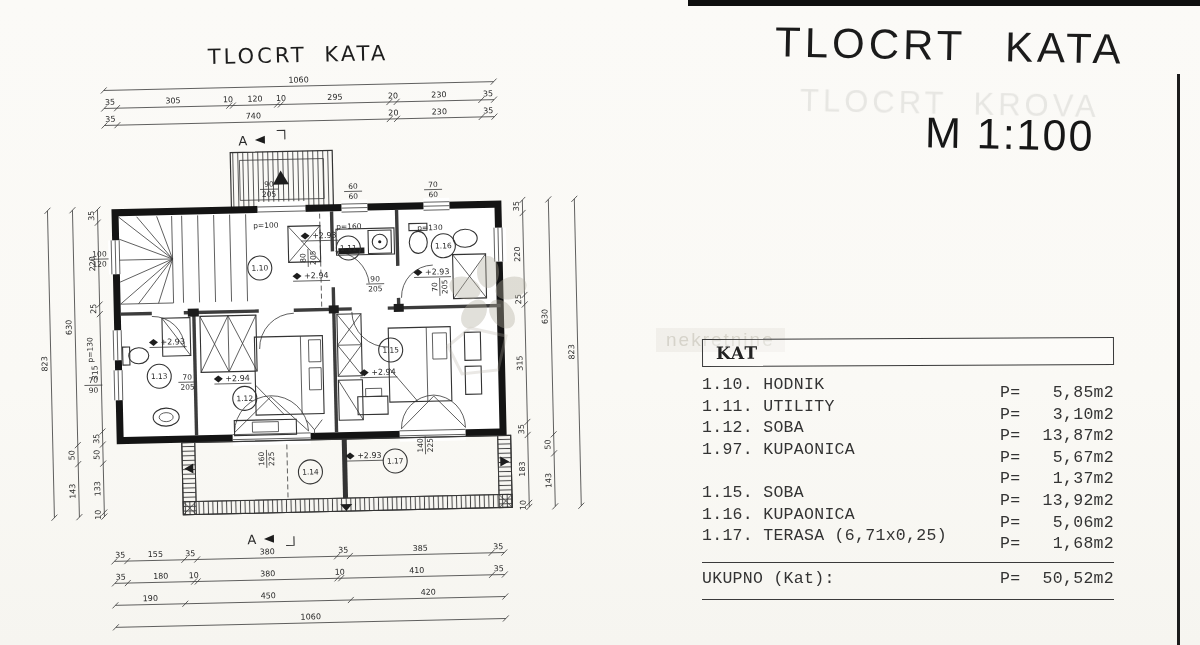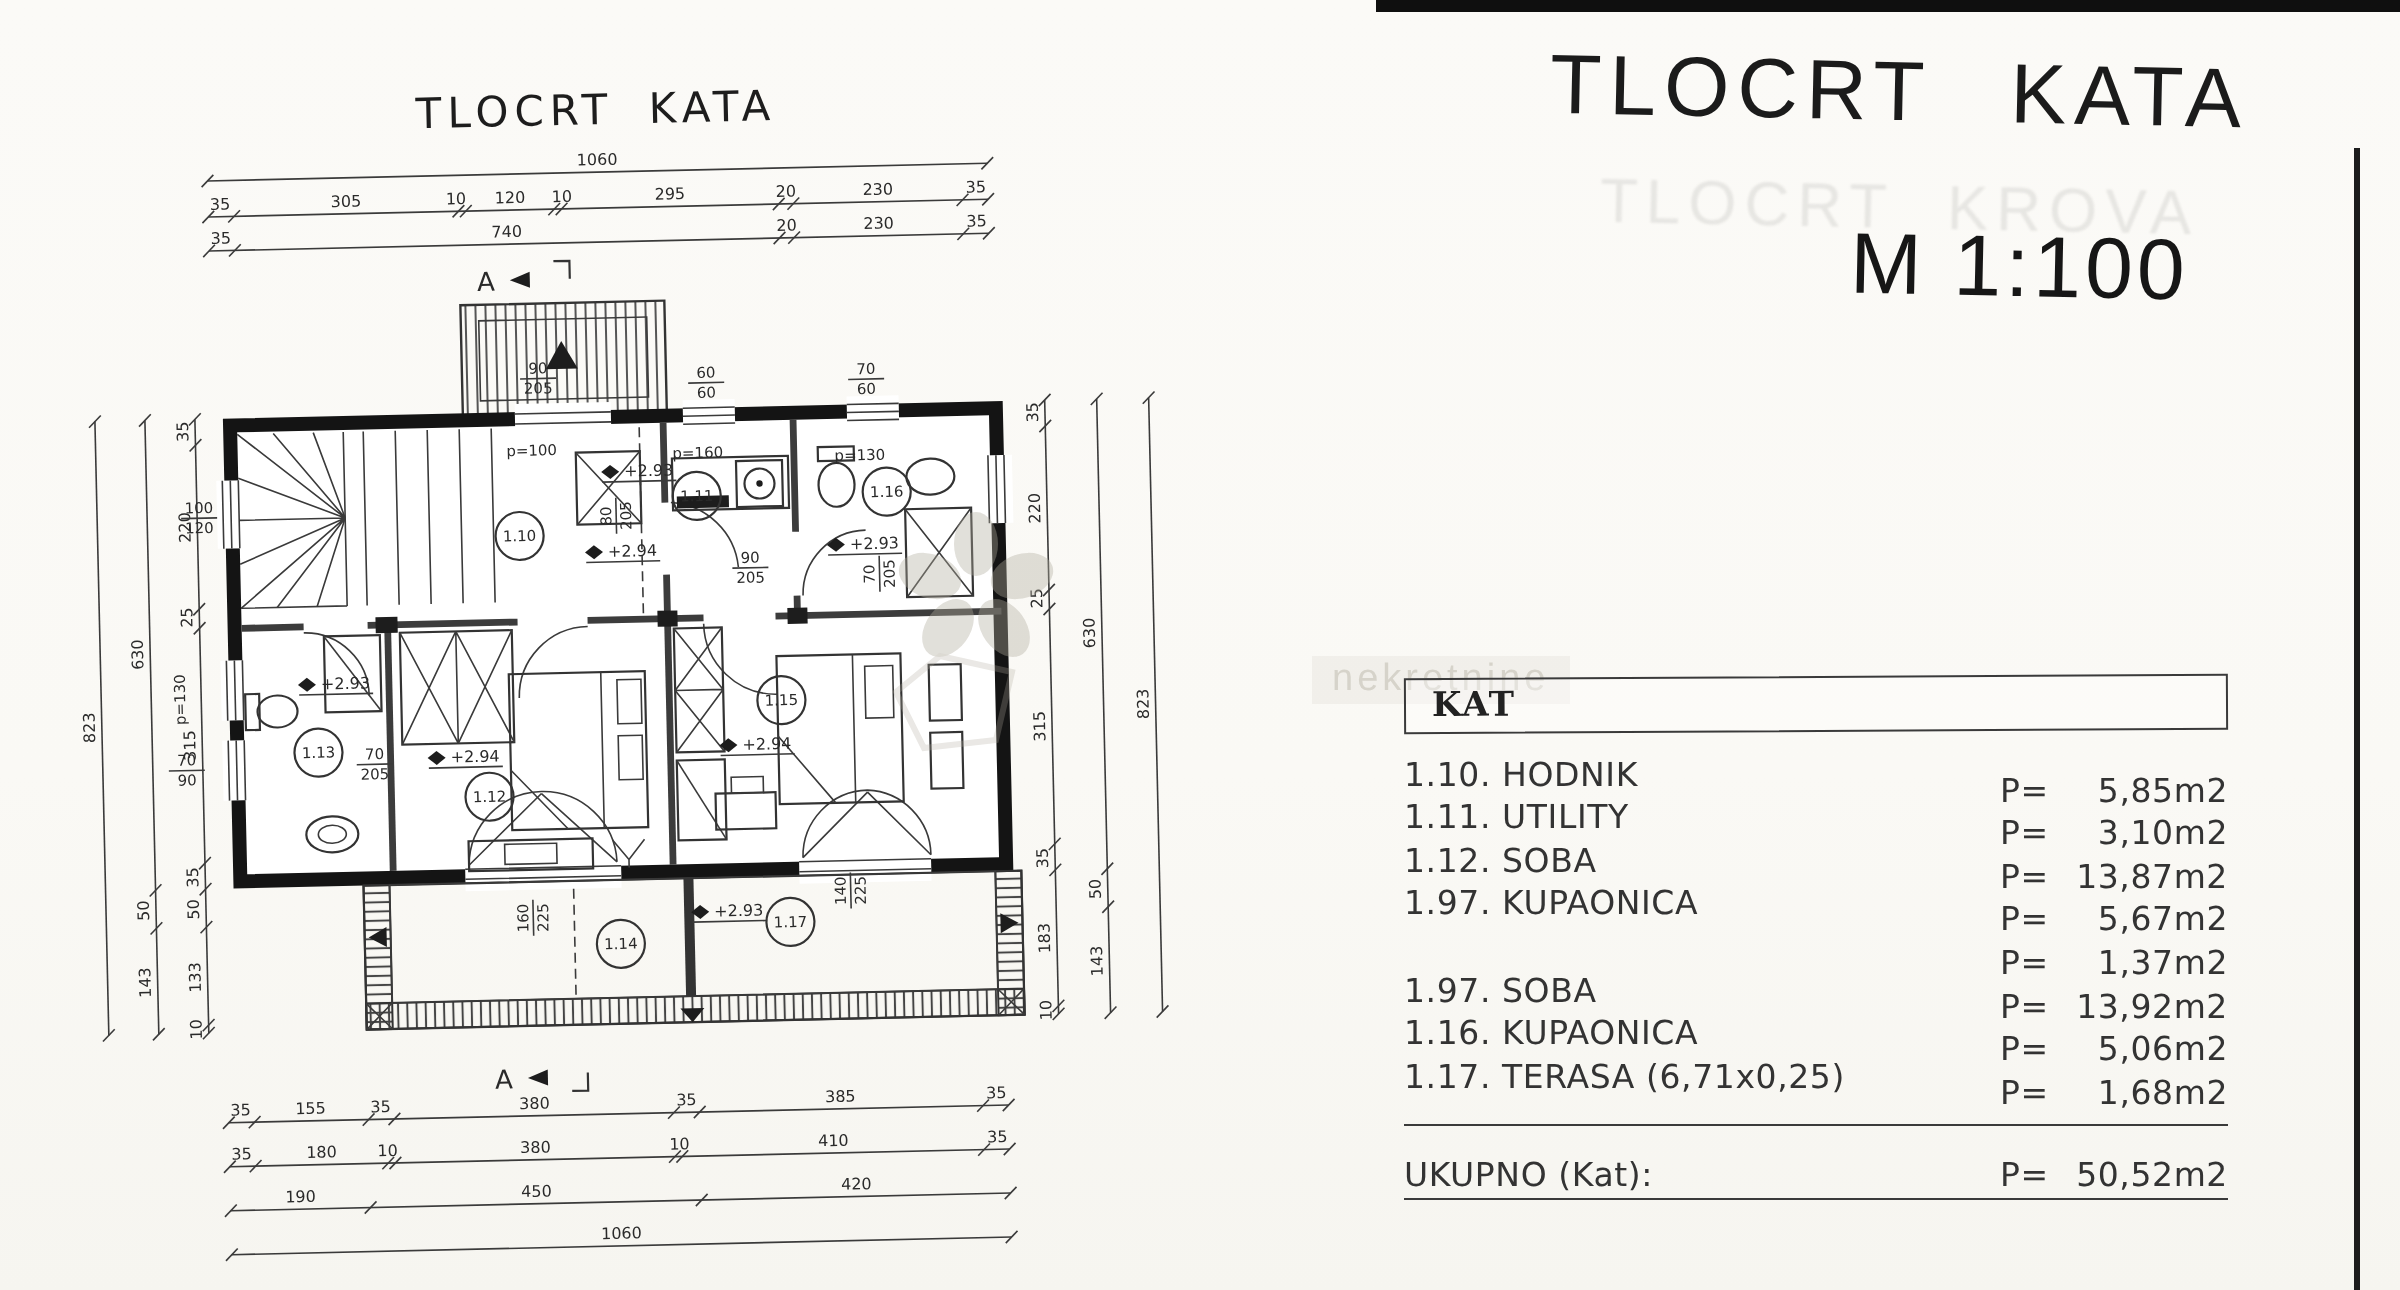--- a/index.html
+++ b/index.html
@@ -16,21 +16,21 @@
     color:rgba(60,60,52,.10);transform:rotate(1.2deg);white-space:nowrap;filter:blur(.4px);}
   .scale-text{position:absolute;left:925px;top:110px;font-size:43px;letter-spacing:2px;color:#161616;
     transform:rotate(1.2deg);white-space:nowrap;}
   
   .panel{position:absolute;left:702px;top:306px;width:412px;color:#333;
     font-family:"DejaVu Sans",sans-serif;font-size:16.5px;letter-spacing:.3px;margin-top:32px;}
   .kat-box{border:1.9px solid #3a3a3a;height:26px;line-height:26px;padding-left:13px;
     font-family:"DejaVu Serif",serif;font-weight:bold;font-size:17px;letter-spacing:1px;color:#222;
     transform:rotate(-.3deg);background:rgba(255,255,255,.35);}
   .rows{margin-top:9px;}
-  .row{display:flex;height:21.6px;align-items:flex-end;white-space:nowrap;}
+  .row{display:flex;height:21.6px;align-items:flex-start;white-space:nowrap;font-family:Liberation Mono, monospace;}
   .row .nm{flex:0 0 auto;}
   .row .pp{margin-left:auto;width:34px;transform:translateY(8px);}
   .row .vv{width:80px;text-align:right;transform:translateY(8px);}
   .tline{border-top:1.9px solid #3a3a3a;margin-top:14px;}
   .row.total{height:28px;margin-top:6px;}
   .row.total .pp{transform:none;}
   .row.total .vv{transform:none;}
   .bline{border-top:1.9px solid #3a3a3a;margin-top:2px;}
   
   .watermark{position:absolute;left:428px;top:244px;width:460px;height:140px;pointer-events:none;
@@ -514,21 +514,21 @@
         <div class="row">
           <span class="nm">1.97. KUPAONICA</span>
           <span class="pp">P=</span>
           <span class="vv">5,67m2</span>
         </div>
         <div class="row">
           <span class="pp">P=</span>
           <span class="vv">1,37m2</span>
         </div>
         <div class="row">
-          <span class="nm">1.97. SOBA</span>
+          <span class="nm">1.15. SOBA</span>
           <span class="pp">P=</span>
           <span class="vv">13,92m2</span>
         </div>
         <div class="row">
           <span class="nm">1.16. KUPAONICA</span>
           <span class="pp">P=</span>
           <span class="vv">5,06m2</span>
         </div>
         <div class="row">
           <span class="nm">1.17. TERASA  (6,71x0,25)</span>

